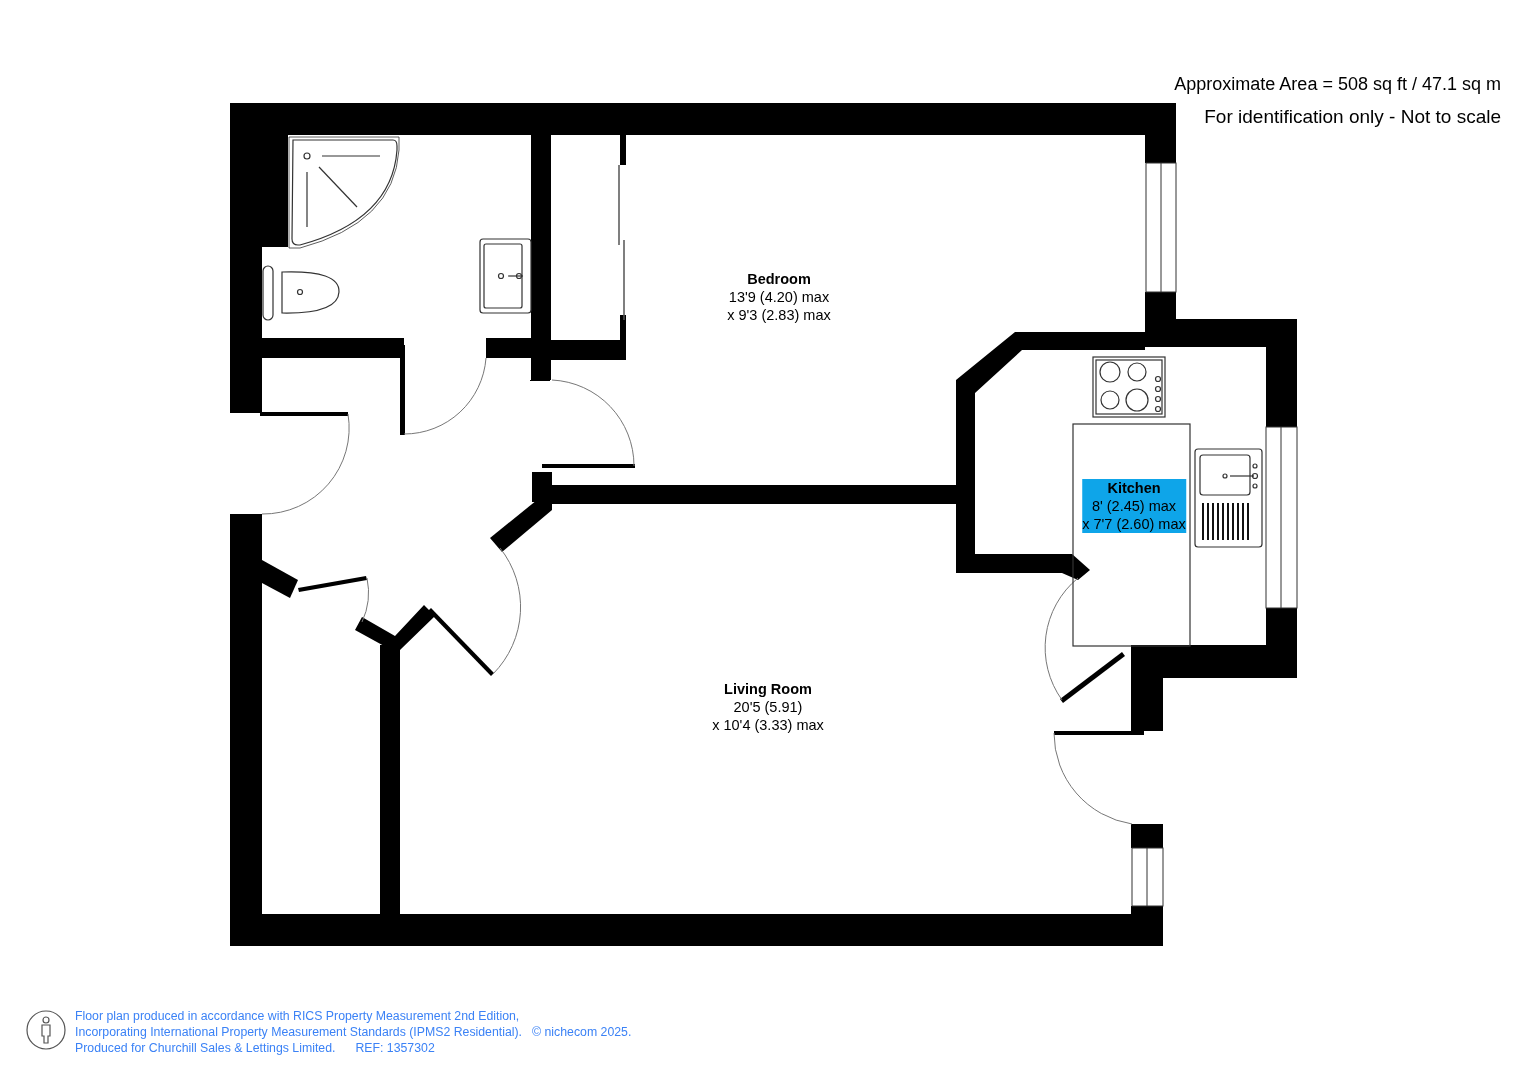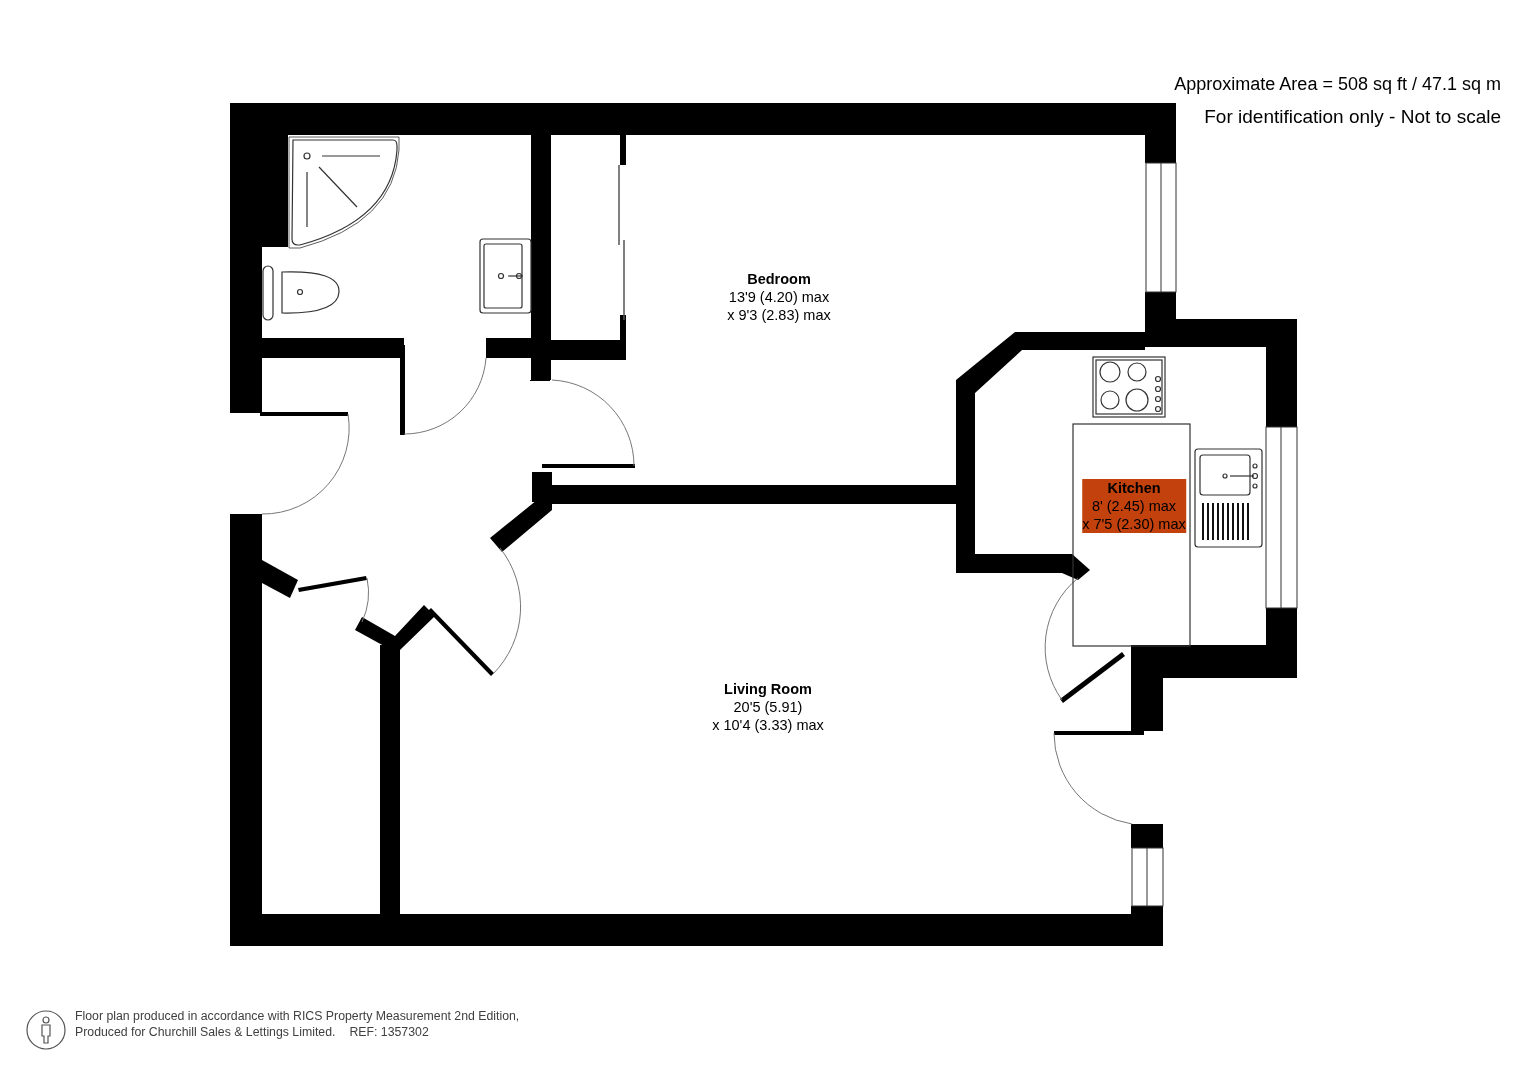--- a/index.html
+++ b/index.html
@@ -2,24 +2,24 @@
 <html><head>
 <meta charset="utf-8">
 <style>
   html, body { margin: 0; padding: 0; background: #ffffff; }
   body { width: 1527px; height: 1080px; position: relative; overflow: hidden;
          font-family: "Liberation Sans", sans-serif; color: #000; }
   .area-title { position: absolute; right: 26px; top: 74px; font-size: 18px; white-space: nowrap; }
   .area-sub { position: absolute; right: 26px; top: 106px; font-size: 19px; white-space: nowrap; }
   .room-label { position: absolute; text-align: center; font-size: 14.5px; line-height: 18px; transform: translateX(-50%); white-space: nowrap; }
   .room-label .name { font-weight: bold; }
-  .footer { position: absolute; left: 75px; top: 1008px; font-size: 12.3px; line-height: 16px; color: #404040; }
+  .footer { position: absolute; left: 75px; top: 1008px; font-size: 12.3px; line-height: 16px; color: #3b82f6; }
   .footer .line { white-space: nowrap; }
   .footer .copy { margin-left: 10px; }
-  .footer .ref { margin-left: 14px; }
+  .footer .ref { margin-left: 20px; }
   .person-icon { position: absolute; left: 26px; top: 1010px; width: 40px; height: 40px; }
   svg.plan { position: absolute; left: 0; top: 0; }
 </style>
 </head>
 <body>
 
 <div class="area-title">Approximate Area = 508 sq ft / 47.1 sq m</div>
 <div class="area-sub">For identification only - Not to scale</div>
 
 <svg class="plan" width="1527" height="1080" viewBox="0 0 1527 1080" xmlns="http://www.w3.org/2000/svg">
@@ -162,36 +162,39 @@
     <line x1="1248" y1="503" x2="1248" y2="540"></line>
   </g>
 </svg>
 
 <div class="room-label" style="left:779px; top:270px;text-align:center;">
   <div class="name">Bedroom</div>
   <div>13'9 (4.20) max</div>
   <div>x 9'3 (2.83) max</div>
 </div>
 
-<div class="room-label" style="left:1134px; top:479px; background:#c2410c;">
+<div class="room-label" style="left:1134px; top:479px; background:#0ea5e9;">
   <div class="name">Kitchen</div>
   <div>8' (2.45) max</div>
-  <div>x 7'5 (2.30) max</div>
+  <div>x 7'7 (2.60) max</div>
 </div>
 
 <div class="room-label" style="left:768px; top:680px;">
   <div class="name">Living Room</div>
   <div>20'5 (5.91)</div>
   <div>x 10'4 (3.33) max</div>
 </div>
 
 <svg class="person-icon" viewBox="0 0 40 40" xmlns="http://www.w3.org/2000/svg">
   <circle cx="20" cy="20" r="19" fill="none" stroke="#555" stroke-width="1.2"></circle>
   <circle cx="20" cy="10" r="3" fill="none" stroke="#555" stroke-width="1.2"></circle>
   <path d="M16 15 L24 15 L24 26 L22 26 L22 33 L18 33 L18 26 L16 26 Z" fill="none" stroke="#555" stroke-width="1.2"></path>
 </svg>
 
 <div class="footer">
   <div class="line">Floor plan produced in accordance with RICS Property Measurement 2nd Edition,</div>
   <div class="line">
+    <span>Incorporating International Property Measurement Standards (IPMS2 Residential).</span><span class="copy">© nichecom 2025.</span>
+  </div>
+  <div class="line">
     <span>Produced for Churchill Sales &amp; Lettings Limited.</span><span class="ref">REF: 1357302</span>
   </div>
 </div>
 
 </body></html>

